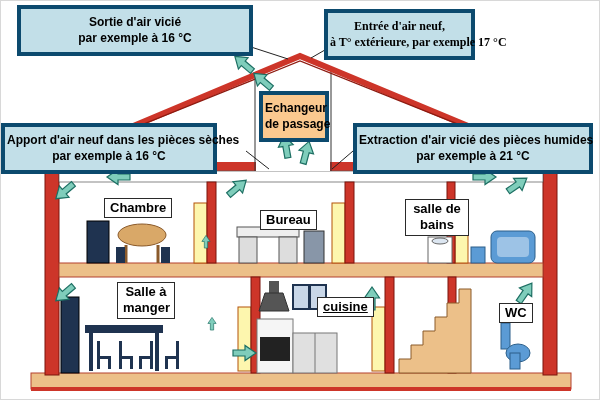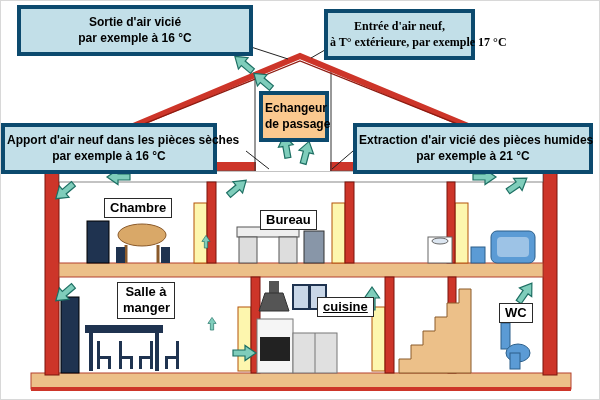--- a/index.html
+++ b/index.html
@@ -150,17 +150,18 @@
     <div>par exemple à 21 °C</div>
   </div>
 
   <div class="callout exchanger" style="left:258px;top:90px;width:70px;">
     <div>Echangeur</div>
     <div>de passage</div>
   </div>
 
   <div class="room-label" style="left:103px;top:197px;">Chambre</div>
   <div class="room-label" style="left:259px;top:209px;">Bureau</div>
+  <div class="room-label" style="left:404px;top:198px;width:64px;">salle de bains</div>
   <div class="room-label" style="left:116px;top:281px;width:58px;text-align:center;">Salle à manger</div>
   <div class="room-label" style="left:316px;top:296px;text-decoration:underline;">cuisine</div>
   <div class="room-label" style="left:489px;top:302px;margin-left:9px;">WC</div>
 
 </div>
 
 </body></html>

